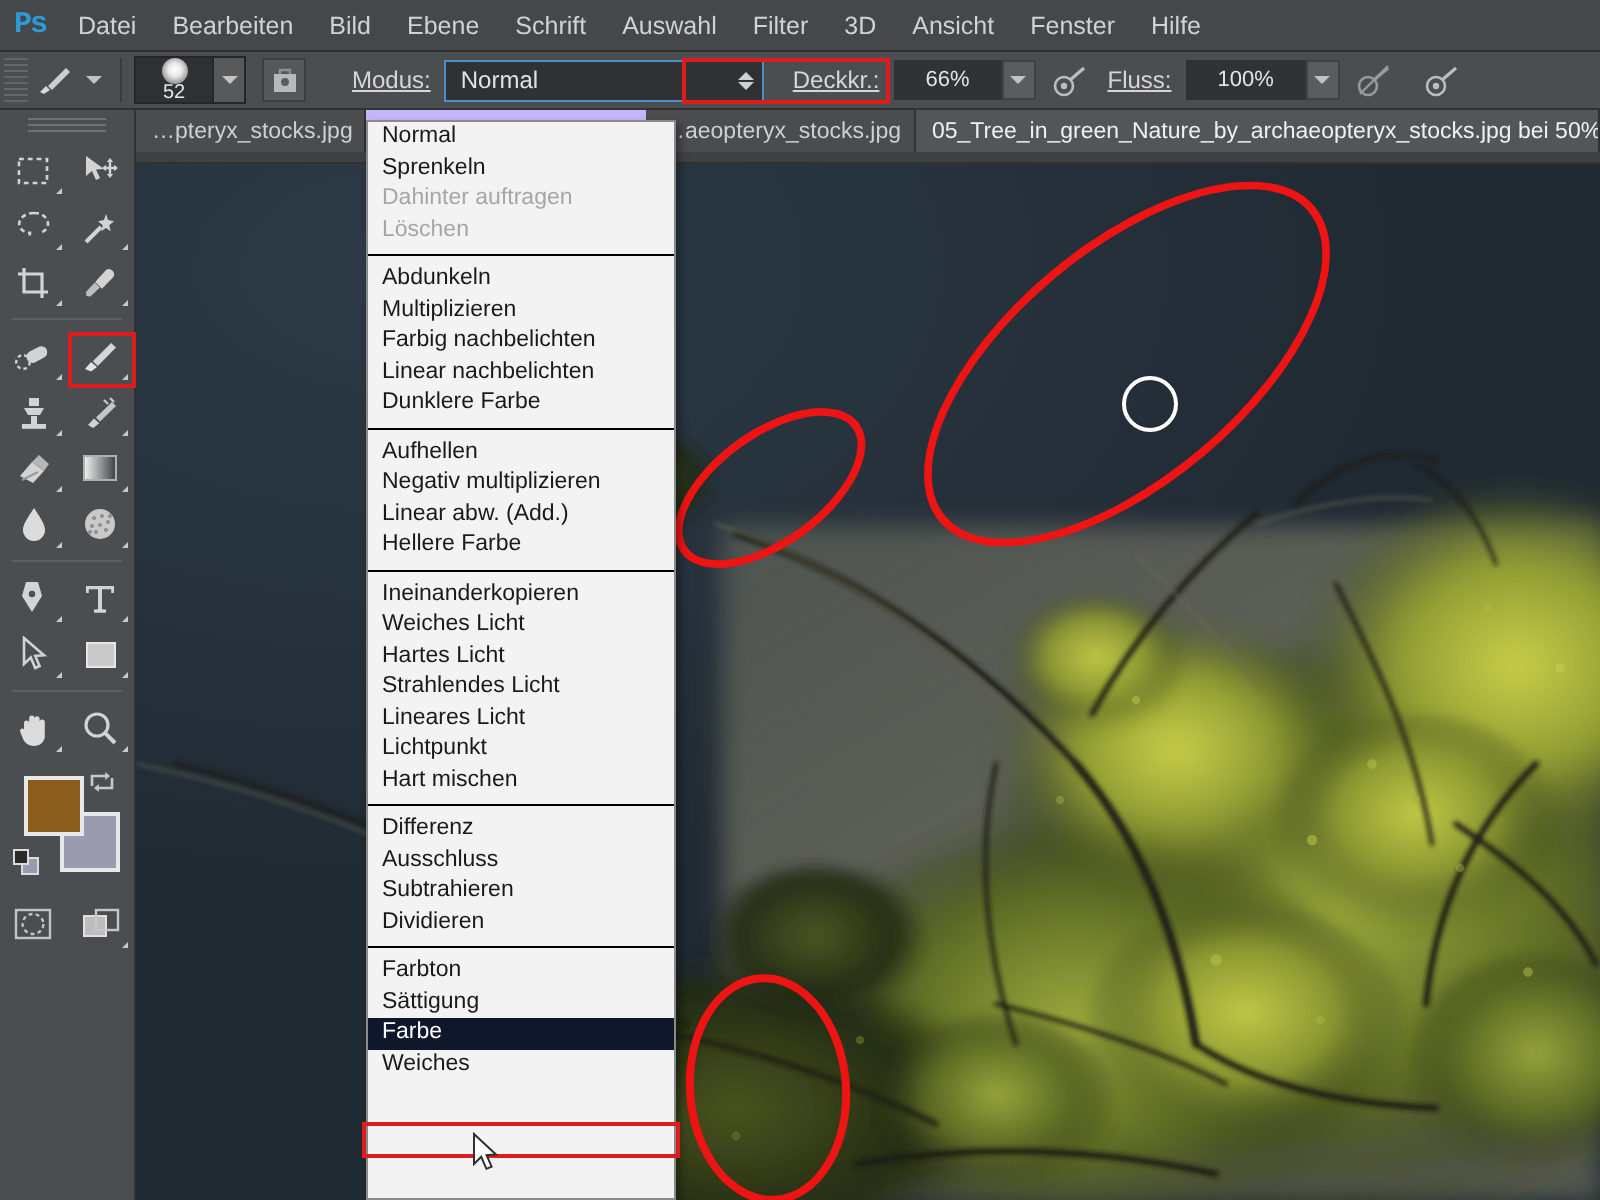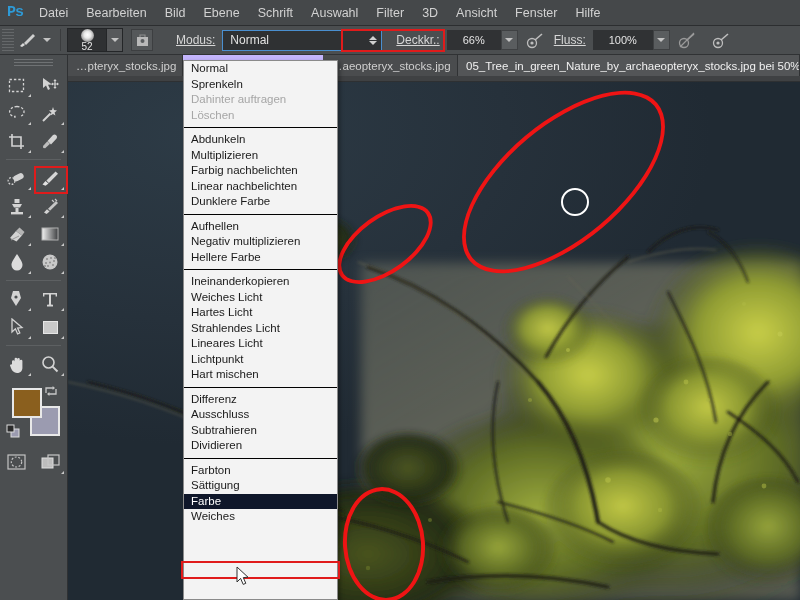--- a/index.html
+++ b/index.html
@@ -657,20 +657,21 @@
 
     <div class="dd-item">Abdunkeln</div>
     <div class="dd-item">Multiplizieren</div>
     <div class="dd-item">Farbig nachbelichten</div>
     <div class="dd-item">Linear nachbelichten</div>
     <div class="dd-item">Dunklere Farbe</div>
     <div class="dd-sep"></div>
 
     <div class="dd-item">Aufhellen</div>
     <div class="dd-item">Negativ multiplizieren</div>
+    <div class="dd-item">Linear abw. (Add.)</div>
     <div class="dd-item">Hellere Farbe</div>
     <div class="dd-sep"></div>
 
     <div class="dd-item">Ineinanderkopieren</div>
     <div class="dd-item">Weiches Licht</div>
     <div class="dd-item">Hartes Licht</div>
     <div class="dd-item">Strahlendes Licht</div>
     <div class="dd-item">Lineares Licht</div>
     <div class="dd-item">Lichtpunkt</div>
     <div class="dd-item">Hart mischen</div>

